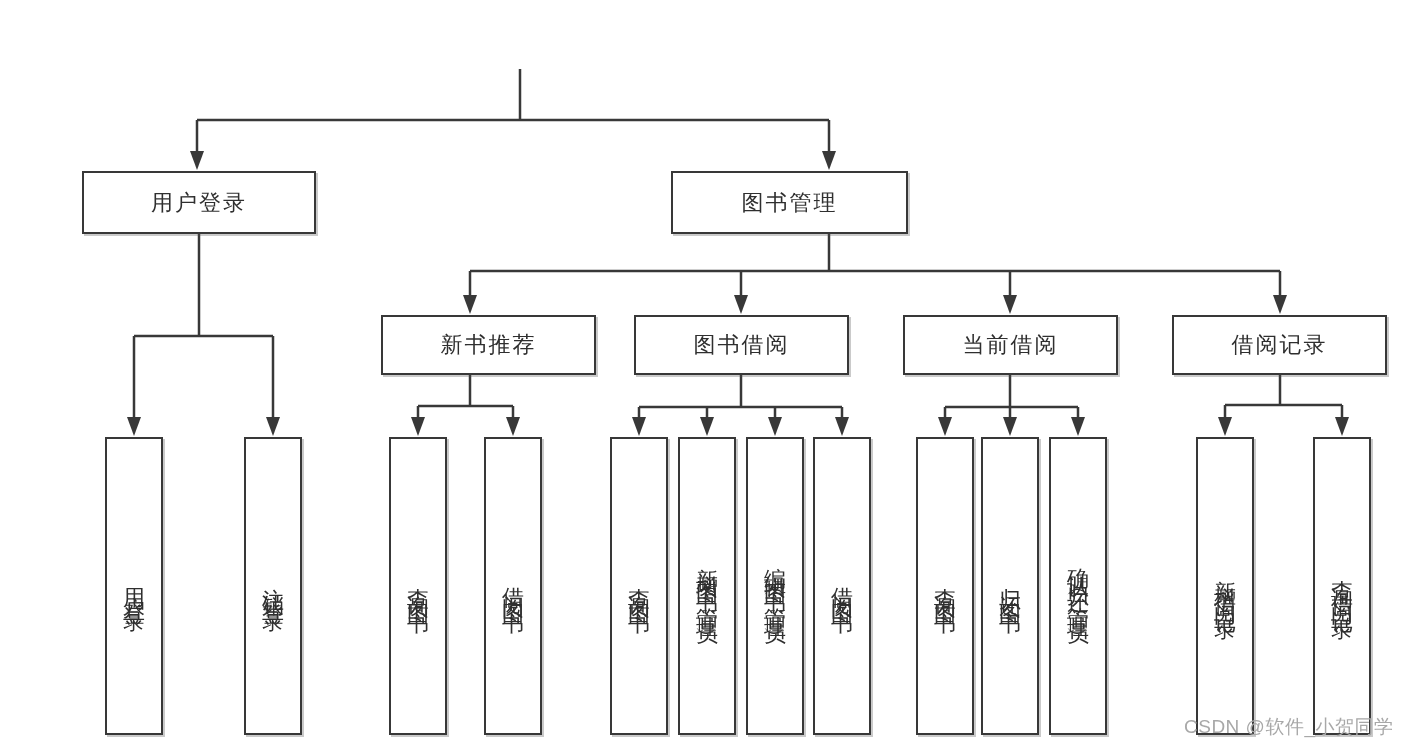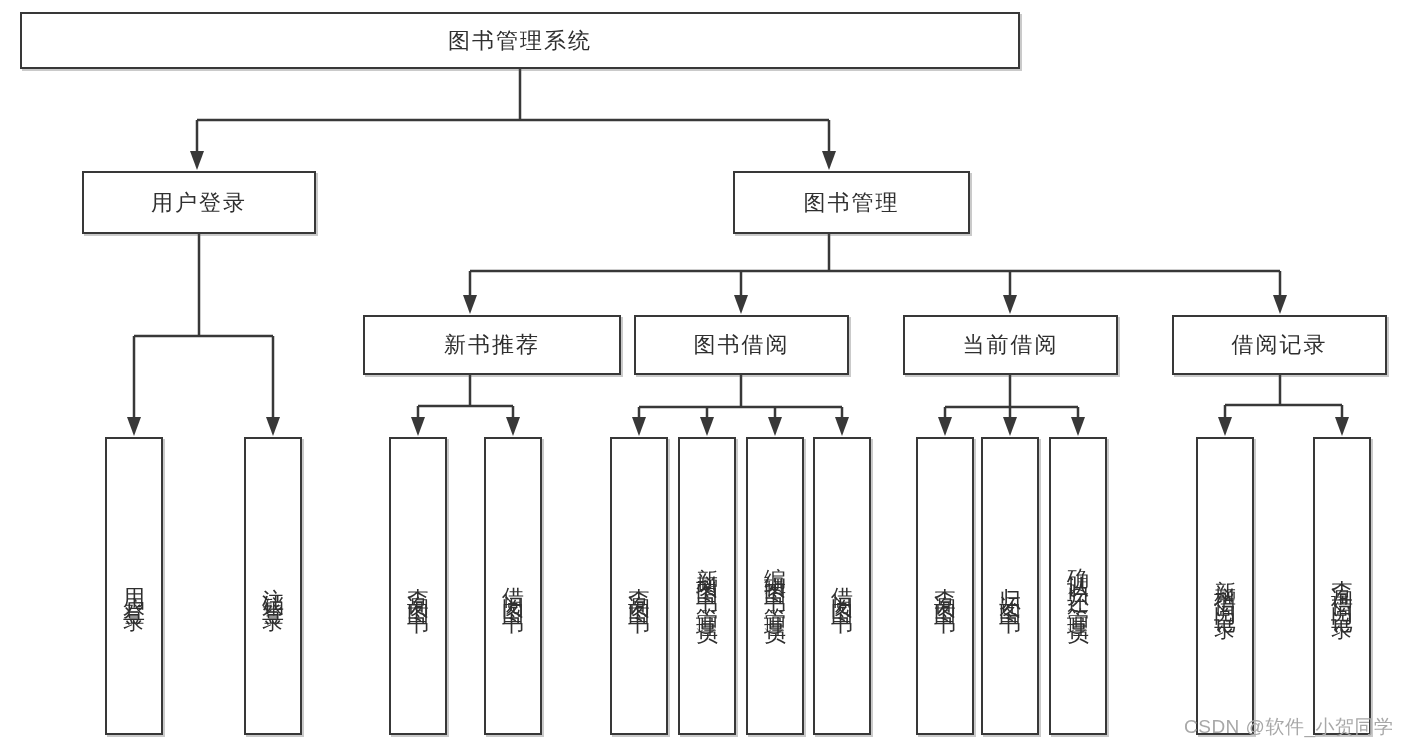--- a/index.html
+++ b/index.html
@@ -54,26 +54,25 @@
       <polygon points="768,417 782,417 775,436"></polygon>
       <polygon points="835,417 849,417 842,436"></polygon>
       <polygon points="938,417 952,417 945,436"></polygon>
       <polygon points="1003,417 1017,417 1010,436"></polygon>
       <polygon points="1071,417 1085,417 1078,436"></polygon>
       <polygon points="1218,417 1232,417 1225,436"></polygon>
       <polygon points="1335,417 1349,417 1342,436"></polygon>
     </g>
   </svg>
 
-  <div class="box h" style="left:20px;top:12px;width:1000px;height:57px">图书管理系统</div>
 
   <div class="box h" style="left:82px;top:171px;width:234px;height:63px">用户登录</div>
-  <div class="box h" style="left:733px;top:171px;width:237px;height:63px">图书管理</div>
+  <div class="box h" style="left:671px;top:171px;width:237px;height:63px">图书管理</div>
 
-  <div class="box h" style="left:363px;top:315px;width:258px;height:60px">新书推荐</div>
+  <div class="box h" style="left:381px;top:315px;width:215px;height:60px">新书推荐</div>
   <div class="box h" style="left:634px;top:315px;width:215px;height:60px">图书借阅</div>
   <div class="box h" style="left:903px;top:315px;width:215px;height:60px">当前借阅</div>
   <div class="box h" style="left:1172px;top:315px;width:215px;height:60px">借阅记录</div>
 
   <div class="box v" style="left:105px;top:437px;width:58px;height:298px">用户登录</div>
   <div class="box v" style="left:244px;top:437px;width:58px;height:298px">注销登录</div>
 
   <div class="box v" style="left:389px;top:437px;width:58px;height:298px">查询图书</div>
   <div class="box v" style="left:484px;top:437px;width:58px;height:298px">借阅图书</div>
 

